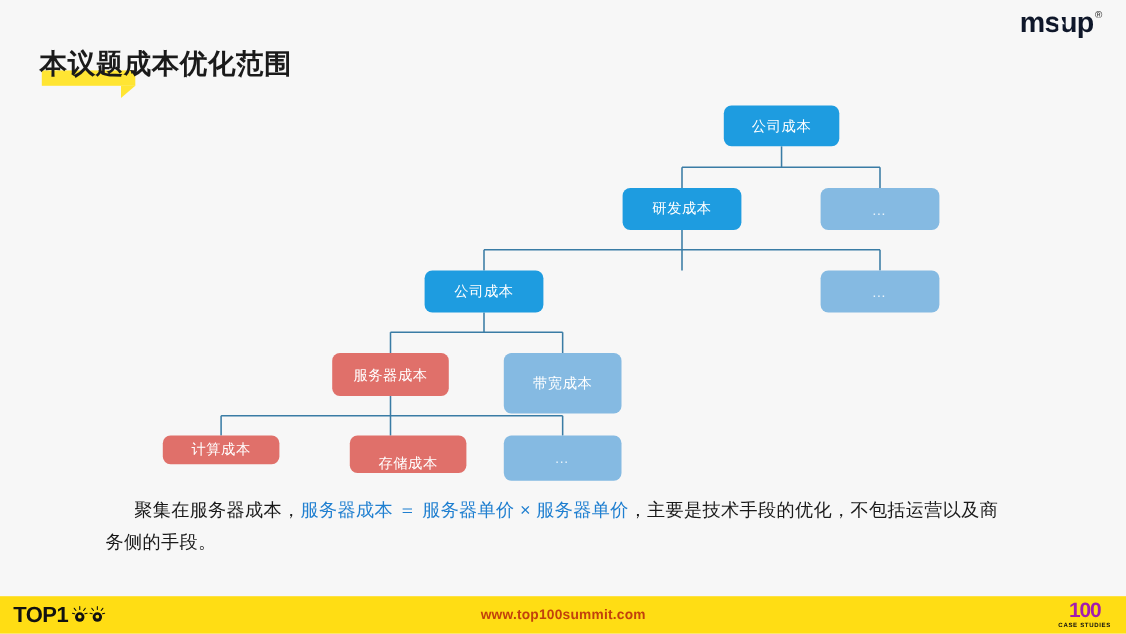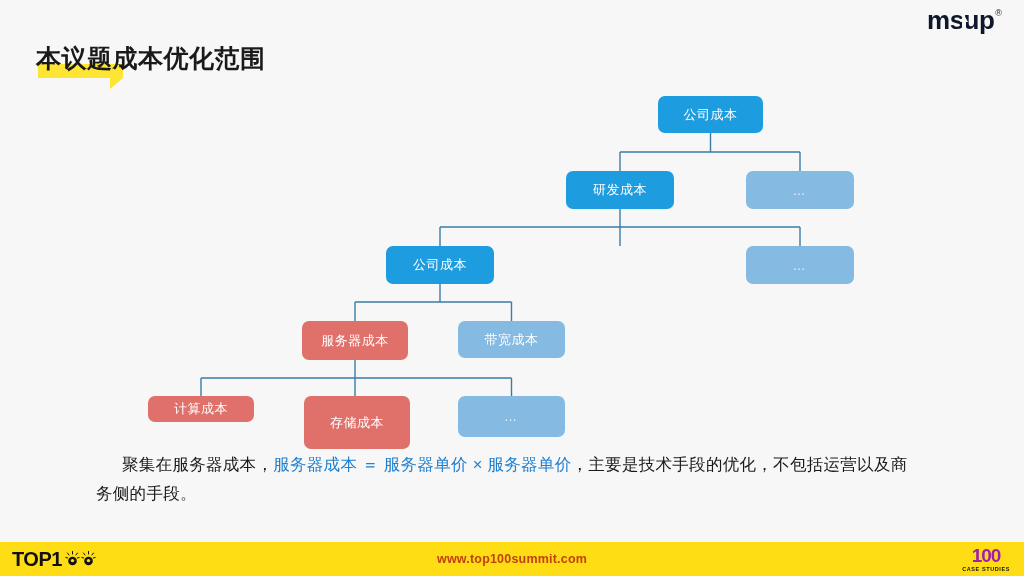--- a/index.html
+++ b/index.html
@@ -270,27 +270,27 @@
       </div>
     <div class="node primary" style="left:386px; top:246px; width:108px; height:38px;">
         <span>公司成本</span>
       </div>
     <div class="node secondary ellipsis" style="left:746px; top:246px; width:108px; height:38px;">
         <span>…</span>
       </div>
     <div class="node danger" style="left:302px; top:321px; width:106px; height:39px;">
         <span>服务器成本</span>
       </div>
-    <div class="node secondary" style="left:458px; top:321px; width:107px; height:37px;">
+    <div class="node secondary" style="left:458px; top:321px; width:107px; height:55px;">
         <span>带宽成本</span>
       </div>
     <div class="node danger" style="left:148px; top:396px; width:106px; height:26px;">
         <span>计算成本</span>
       </div>
-    <div class="node danger" style="left:304px; top:396px; width:106px; height:53px;">
+    <div class="node danger" style="left:318px; top:396px; width:106px; height:34px;align-items:flex-end;">
         <span>存储成本</span>
       </div>
     <div class="node secondary ellipsis" style="left:458px; top:396px; width:107px; height:41px;">
         <span>…</span>
       </div>
   </div>
 
   <div class="caption">
     <span class="indent"></span><span>聚集在服务器成本，</span><span class="formula">服务器成本 ＝ 服务器单价 × 服务器单价</span><span>，主要是技术手段的优化，</span><span>不包括运营以及商务侧的手段。</span>
   </div>

